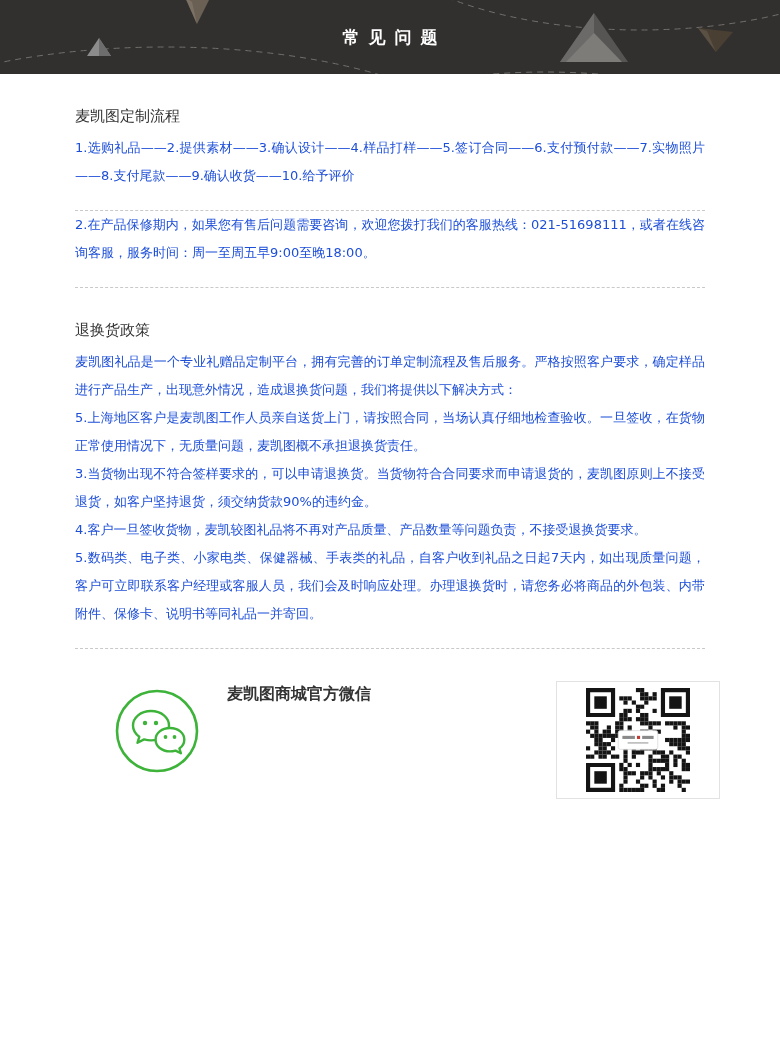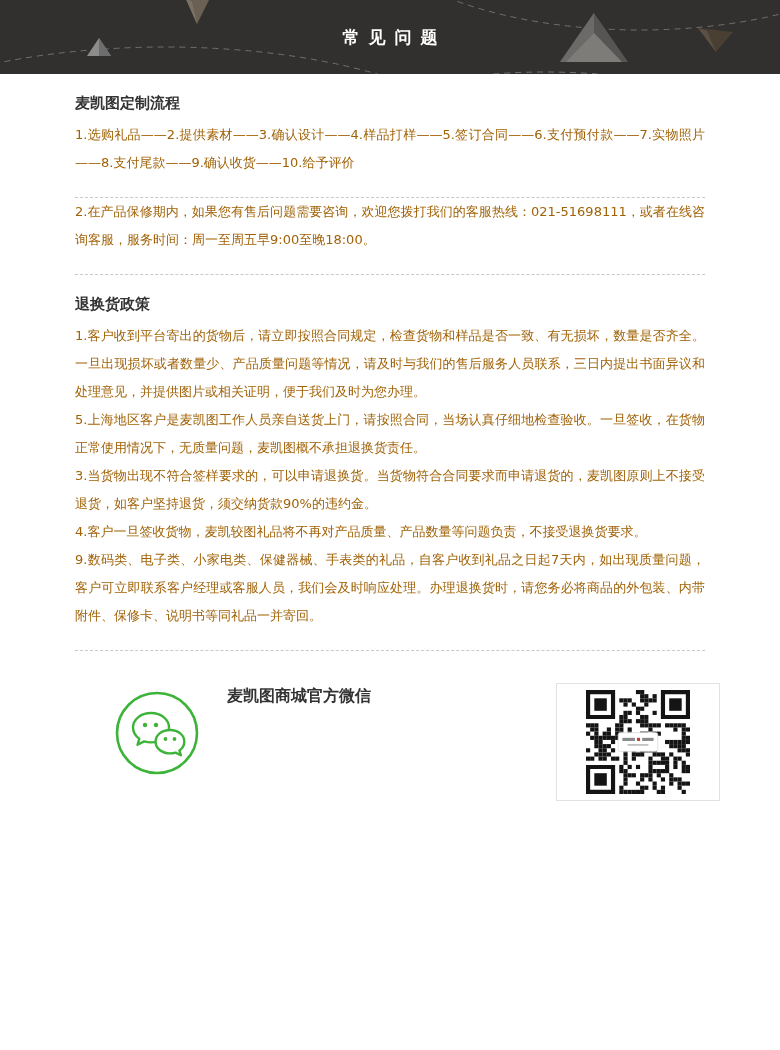--- a/index.html
+++ b/index.html
@@ -7,22 +7,22 @@
   .page { width:780px; height:1050px; background:#fff; overflow:hidden; position:relative; }
 
   
   .hero { position:relative; height:74px; background:#32302f; overflow:hidden; }
   .hero-deco { position:absolute; inset:0; width:100%; height:100%; }
   .hero-title { position:relative; z-index:2; height:100%; display:flex; align-items:center; justify-content:center;
     color:#fff; font-size:17px; font-weight:bold; letter-spacing:9px; text-indent:9px; }
 
   
   .content { padding:0 75px; }
-  .sec-heading { margin-top:20px; margin-bottom:8px; font-size:15px; font-weight:bold; color:#333; }
-  .para { font-size:13px; color:#a16207; line-height:28px; text-align:justify; }
+  .sec-heading { margin-top:33px; margin-bottom:8px; font-size:15px; font-weight:normal; color:#333; }
+  .para { font-size:13px; color:#1d4ed8; line-height:28px; text-align:justify; }
   .divider { border:none; border-top:1px dashed #c9c9c9; margin-top:20px; height:0; }
 
   
   .footer { display:flex; align-items:flex-start; padding:32px 60px 0 113px; }
   .wechat-badge { flex:0 0 auto; margin-top:6px; }
   .wx-block { margin-left:26px; margin-top:3px; flex:1 1 auto; }
   .wx-title { font-size:16px; font-weight:bold; color:#333; margin-bottom:16px; }
   .qr-box { flex:0 0 auto; width:164px; height:118px; background:#fff; border:1px solid #e2e2e2;
     display:flex; align-items:center; justify-content:center; margin-top:0; }
 </style>
@@ -63,25 +63,25 @@
     </div>
     <hr class="divider">
 
     <div>
       <p class="para">2.在产品保修期内，如果您有售后问题需要咨询，欢迎您拨打我们的客服热线：021-51698111，或者在线咨询客服，服务时间：周一至周五早9:00至晚18:00。</p>
     </div>
     <hr class="divider">
 
     <div>
       <div class="sec-heading">退换货政策</div>
-      <p class="para">1.客户收到平台寄出的货物后，请立即按照合同规定，检查货物和样品是否一致、有无损坏，数量是否齐全。一旦出现损坏或者数量少、产品质量问题等情况，请及时与我们的售后服务人员联系，三日内提出书面异议和处理意见，并提供图片或相关证明，便于我们及时为您办理。</p>
+      <p class="para">麦凯图礼品是一个专业礼赠品定制平台，拥有完善的订单定制流程及售后服务。严格按照客户要求，确定样品进行产品生产，出现意外情况，造成退换货问题，我们将提供以下解决方式：</p>
       <p class="para">5.上海地区客户是麦凯图工作人员亲自送货上门，请按照合同，当场认真仔细地检查验收。一旦签收，在货物正常使用情况下，无质量问题，麦凯图概不承担退换货责任。</p>
       <p class="para">3.当货物出现不符合签样要求的，可以申请退换货。当货物符合合同要求而申请退货的，麦凯图原则上不接受退货，如客户坚持退货，须交纳货款90%的违约金。</p>
       <p class="para">4.客户一旦签收货物，麦凯较图礼品将不再对产品质量、产品数量等问题负责，不接受退换货要求。</p>
-      <p class="para">9.数码类、电子类、小家电类、保健器械、手表类的礼品，自客户收到礼品之日起7天内，如出现质量问题，客户可立即联系客户经理或客服人员，我们会及时响应处理。办理退换货时，请您务必将商品的外包装、内带附件、保修卡、说明书等同礼品一并寄回。</p>
+      <p class="para">5.数码类、电子类、小家电类、保健器械、手表类的礼品，自客户收到礼品之日起7天内，如出现质量问题，客户可立即联系客户经理或客服人员，我们会及时响应处理。办理退换货时，请您务必将商品的外包装、内带附件、保修卡、说明书等同礼品一并寄回。</p>
     </div>
     <hr class="divider">
   </div>
 
   <div class="footer">
 
     <svg class="wechat-badge" width="88" height="88" viewBox="0 0 88 88">
       <circle cx="44" cy="44" r="40" fill="none" stroke="#3db33a" stroke-width="2.6"></circle>
       <g stroke="#3db33a" stroke-width="2.4" fill="#fff" stroke-linejoin="round">
         <path d="M38 24 c-10.5 0 -18 6.6 -18 14.6 c0 4.6 2.5 8.5 6.3 11.2 l-1.8 6 l6.6 -3.4 c2.1 0.6 4.5 1 6.9 1 c10.5 0 18 -6.6 18 -14.8 C56 30.6 48.5 24 38 24 z"></path>

